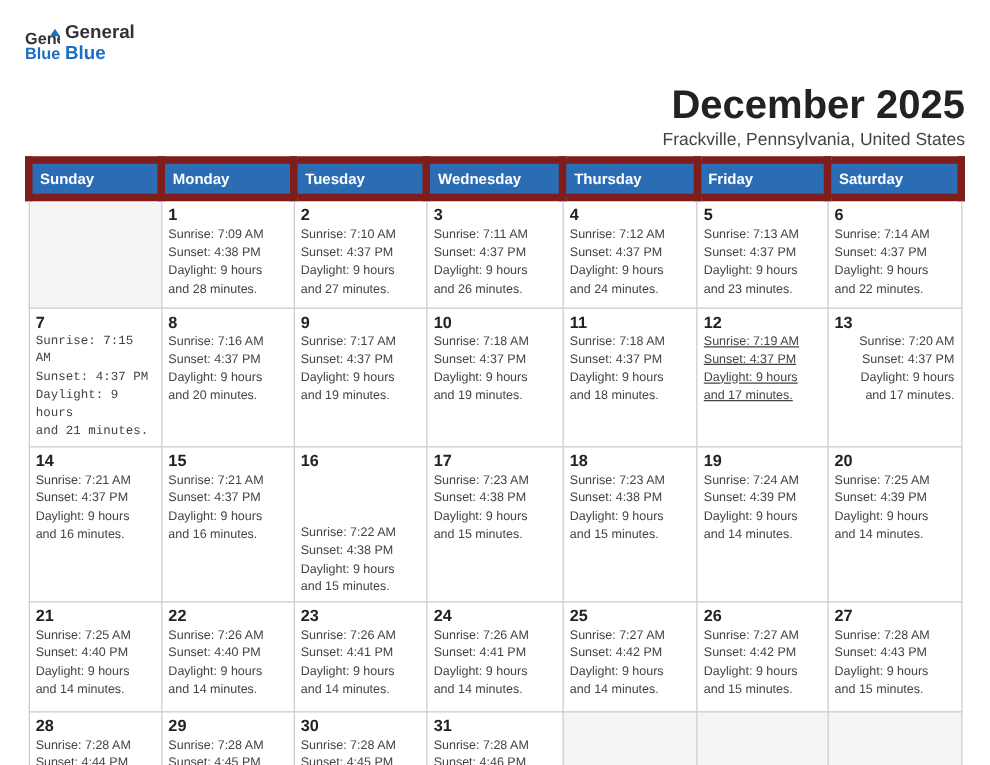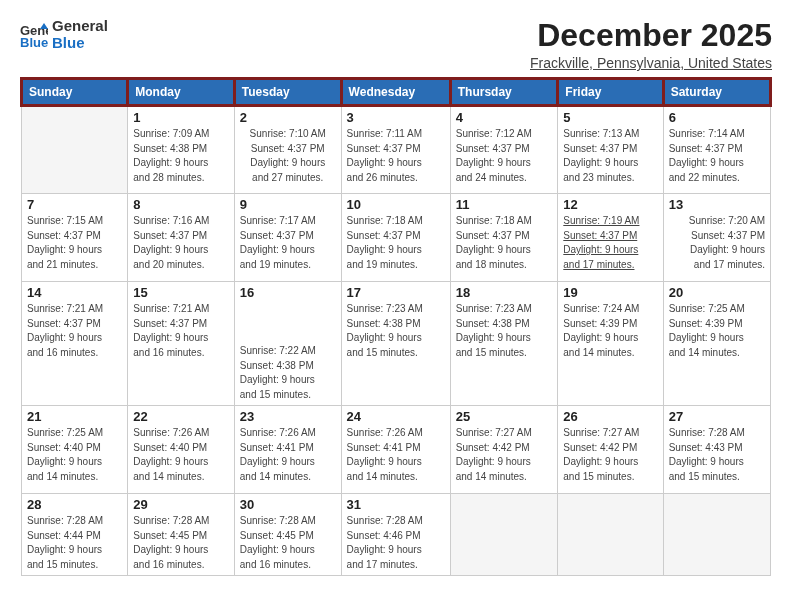--- a/index.html
+++ b/index.html
@@ -31,41 +31,41 @@
       margin-right: 4px;
     }
     .title-area {
       text-align: right;
     }
     .month-title {
       font-size: 32px;
       font-weight: bold;
       color: #222;
       line-height: 1.1;
+      margin-top: 48px;
     }
     .location {
       font-size: 14px;
       color: #444;
       margin-top: 2px;
-      text-decoration: underline;
     }
     .calendar {
       width: 100%;
       border-collapse: collapse;
       border: 1px solid #bbb;
       font-size: 10.5px;
     }
     .calendar th {
       background: #2a6db5;
       color: #fff;
       text-align: left;
       padding: 5px 6px;
       font-size: 12px;
       font-weight: bold;
-      border: 3px solid #7f1d1d;
+      border: 6px solid #7f1d1d;
     }
     .calendar td {
       border: 1px solid #ccc;
       vertical-align: top;
       padding: 3px 5px;
       width: 113px;
       min-height: 75px;
       height: 88px;
       background: #fff;
     }
@@ -129,21 +129,21 @@
           <td class="empty"></td>
           <td>
             <div class="day-num">1</div>
             <div class="day-info" style="white-space: pre-line;">Sunrise: 7:09 AM
 Sunset: 4:38 PM
 Daylight: 9 hours
 and 28 minutes.</div>
           </td>
           <td>
             <div class="day-num">2</div>
-            <div class="day-info" style="white-space: pre-line; text-align: center;">Sunrise: 7:10 AM
+            <div class="day-info" style="white-space: pre-line;">Sunrise: 7:10 AM
 Sunset: 4:37 PM
 Daylight: 9 hours
 and 27 minutes.</div>
           </td>
           <td>
             <div class="day-num">3</div>
             <div class="day-info" style="white-space: pre-line;">Sunrise: 7:11 AM
 Sunset: 4:37 PM
 Daylight: 9 hours
 and 26 minutes.</div>
@@ -166,21 +166,21 @@
             <div class="day-num">6</div>
             <div class="day-info" style="white-space: pre-line;">Sunrise: 7:14 AM
 Sunset: 4:37 PM
 Daylight: 9 hours
 and 22 minutes.</div>
           </td>
         </tr>
         <tr class="week-row">
           <td>
             <div class="day-num">7</div>
-            <div class="day-info" style="white-space: pre-line;">Sunrise: 7:15 AM
+            <div class="day-info" style="white-space: pre-line; font-family: Liberation Mono, monospace;">Sunrise: 7:15 AM
 Sunset: 4:37 PM
 Daylight: 9 hours
 and 21 minutes.</div>
           </td>
           <td>
             <div class="day-num">8</div>
             <div class="day-info" style="white-space: pre-line;">Sunrise: 7:16 AM
 Sunset: 4:37 PM
 Daylight: 9 hours
 and 20 minutes.</div>

